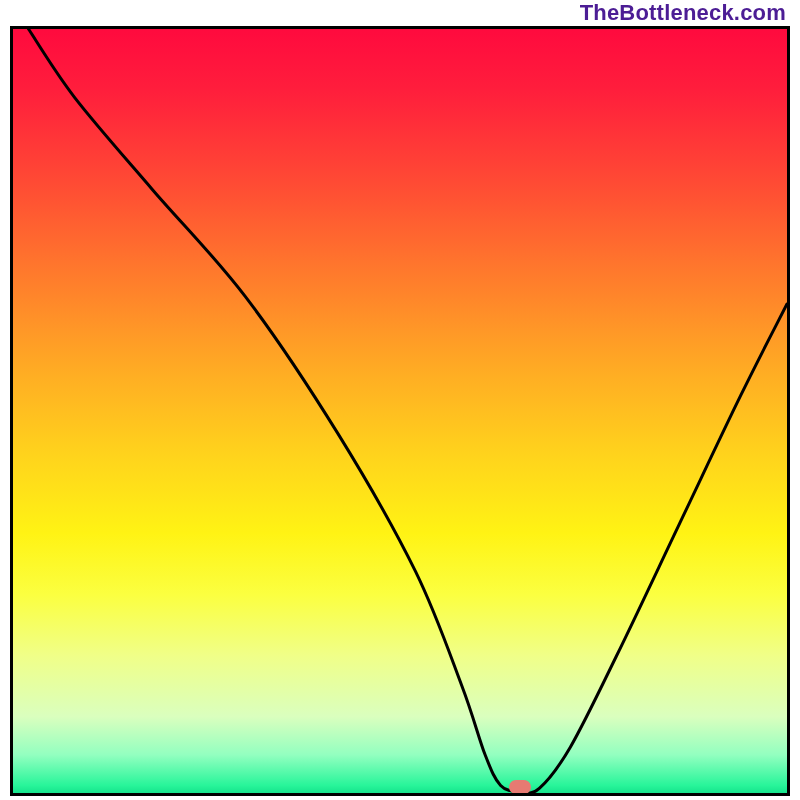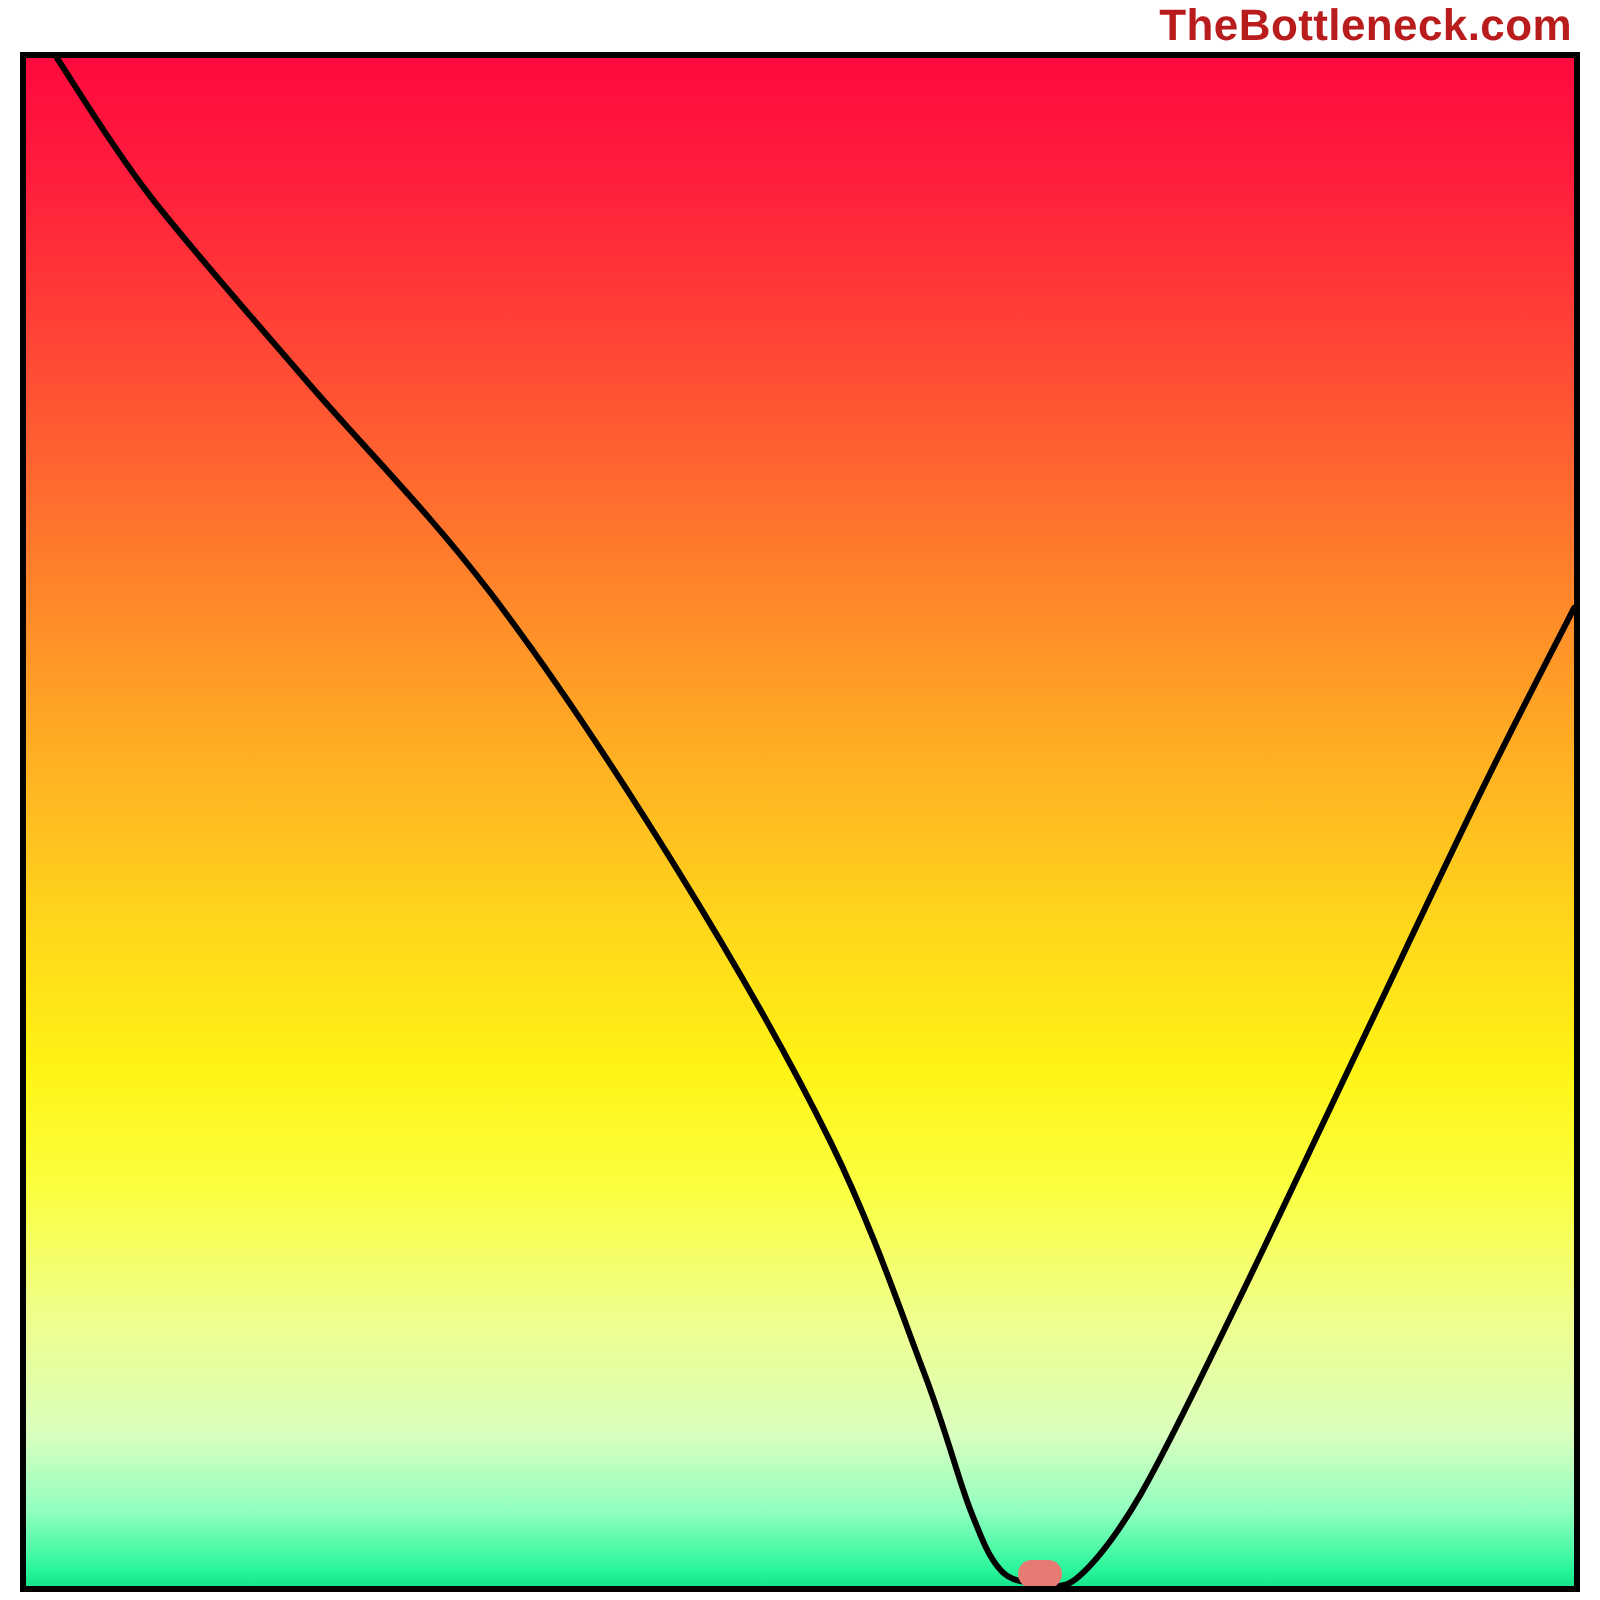--- a/index.html
+++ b/index.html
@@ -15,21 +15,21 @@
     width: 800px;
     height: 800px;
   }
   .watermark {
     position: absolute;
     top: 0px;
     right: 14px;
     font-family: Arial, Helvetica, sans-serif;
     font-size: 22px;
     font-weight: 600;
-    color: #b91c1c;
+    color: #4c1d95;
     letter-spacing: 0.2px;
     z-index: 30;
   }
   .plot-outer {
     position: absolute;
     left: 10px;
     top: 26px;
     width: 780px;
     height: 770px;
     border: 3px solid #000;

